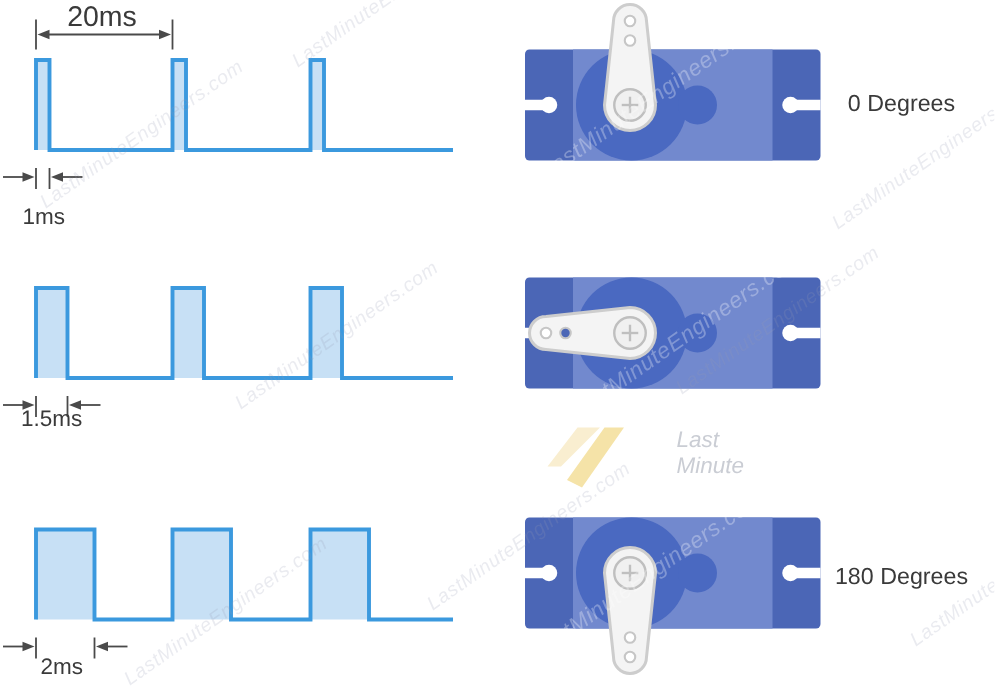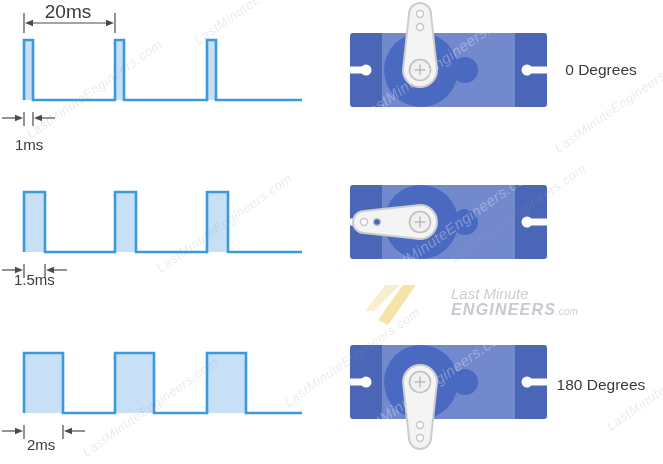--- a/index.html
+++ b/index.html
@@ -160,17 +160,16 @@
   <div class="lbl deg" style="top:61px">0 Degrees</div>
   <div class="lbl deg" style="top:376px">180 Degrees</div>
 
   <div id="logo">
     <svg id="logo-bolt" width="58" height="44" viewBox="0 0 58 44">
       <polygon id="bolt-1" points="21,2 36,2 10,28 1,28" fill="#F9EED0"></polygon>
       <polygon id="bolt-2" points="39,2 52,2 24,42 14,37" fill="#F5E3A8"></polygon>
     </svg>
     <div id="logo-text">
       <div id="logo-line1">Last Minute</div>
-      <div id="logo-line2"><span>ENGINEERS</span><span id="logo-suffix">.com</span></div>
     </div>
   </div>
 
 </div>
 
 </body></html>

